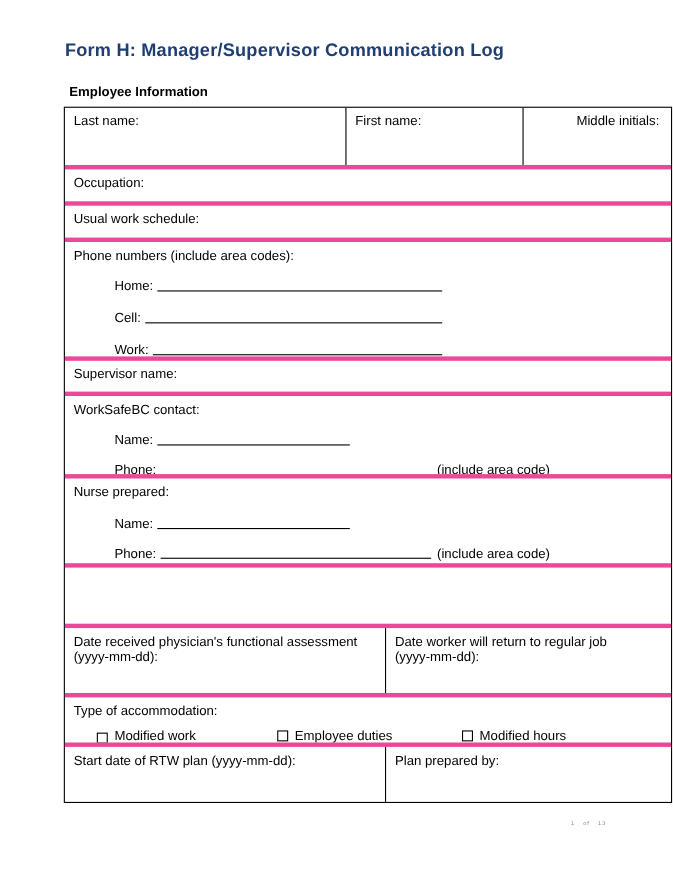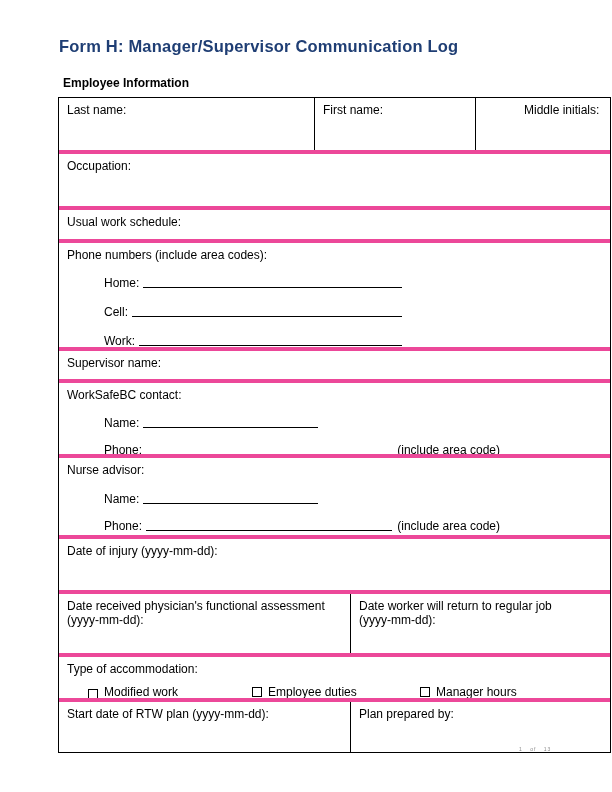--- a/index.html
+++ b/index.html
@@ -64,21 +64,21 @@
   }
   .footer {
     position:absolute; left:519px; top:746px;
     font-size:5px; color:#8a8a8a;
     letter-spacing:1px; word-spacing:5px;
     white-space:nowrap;
   }
   
   .h-names { height:52px; }
   .h-occ { height:33px; }
-  .h-sched { height:33px;margin-top:23px; }
+  .h-sched { height:33px; }
   .h-phones { height:108px; }
   .h-sup { height:32px; }
   .h-wsbc { height:75px; }
   .h-nurse { height:81px; }
   .h-injury { height:55px; }
   .h-assess { height:63px; }
   .h-accom { height:45px; }
   .h-rtw { height:54px; }
   
   .w-last { flex:0 0 255px; }
@@ -157,37 +157,34 @@
         <div class="fill-line mt12" style="width:396px;">
           <span class="flabel">Phone:</span>
           <span class="rule"></span>
           <span class="note">(include area code)</span>
         </div>
       </div>
     </div>
 
     <div class="row h-nurse">
       <div class="cell w-rest">
-        <span class="lbl-block">Nurse advisor:</span>
+        <span class="lbl-block">Nurse prepared:</span>
         <div class="fill-line mt14" style="width:214px;">
           <span class="flabel">Name:</span>
           <span class="rule"></span>
         </div>
         <div class="fill-line mt12" style="width:396px;">
           <span class="flabel">Phone:</span>
           <span class="rule"></span>
           <span class="note">(include area code)</span>
         </div>
       </div>
     </div>
 
     <div class="row h-injury">
-      <div class="cell w-injdate">
-        <span class="lbl">Date of injury (yyyy-mm-dd):</span>
-      </div>
     </div>
 
     <div class="row h-assess">
       <div class="cell w-half-l">
         <span class="lbl-block">Date received physician's functional assessment</span>
         <span class="lbl-block">(yyyy-mm-dd):</span>
       </div>
       <div class="cell w-rest">
         <span class="lbl-block">Date worker will return to regular job</span>
         <span class="lbl-block">(yyyy-mm-dd):</span>
@@ -201,21 +198,21 @@
           <span class="opt opt-1">
             <span class="cbox"></span>
             <span>Modified work</span>
           </span>
           <span class="opt opt-2">
             <span class="cbox"></span>
             <span>Employee duties</span>
           </span>
           <span class="opt">
             <span class="cbox"></span>
-            <span>Manager hours</span>
+            <span>Modified hours</span>
           </span>
         </div>
       </div>
     </div>
 
     <div class="row h-rtw">
       <div class="cell w-half-l">
         <span class="lbl">Start date of RTW plan (yyyy-mm-dd):</span>
       </div>
       <div class="cell w-rest">

